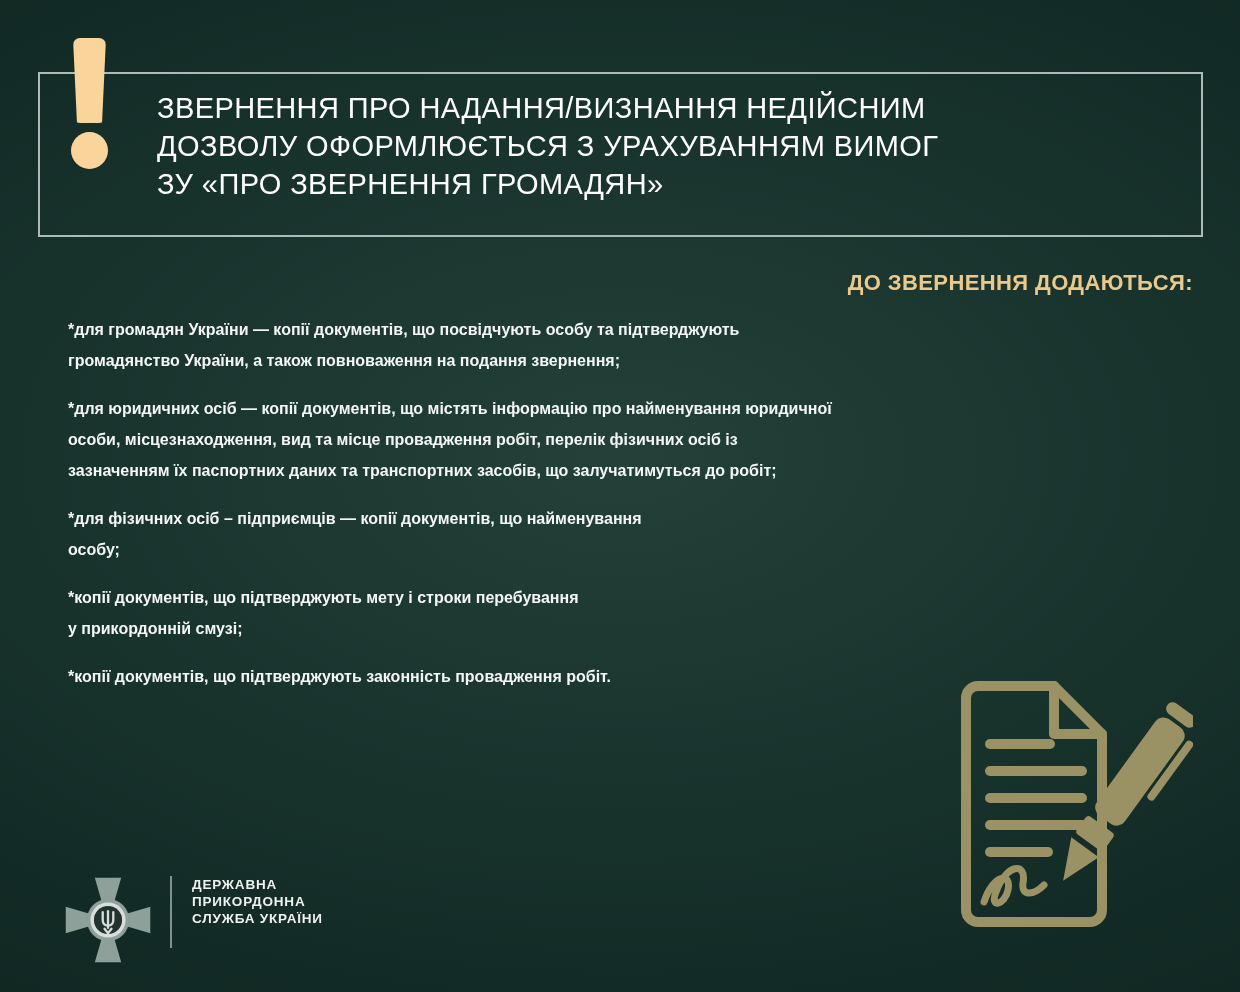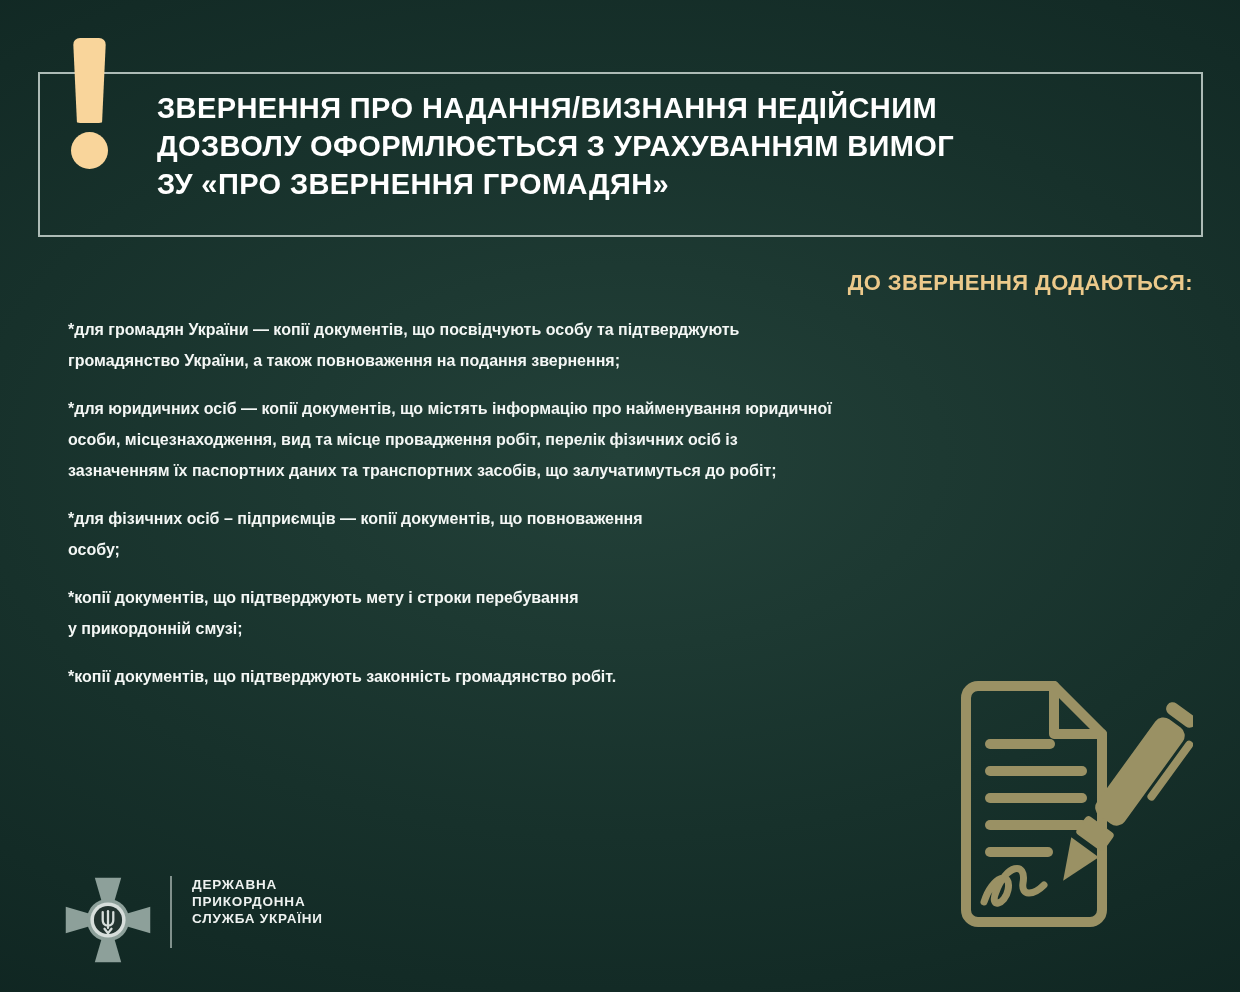--- a/index.html
+++ b/index.html
@@ -13,21 +13,21 @@
     background:radial-gradient(115% 85% at 50% 46%, #234139 0%, #17312b 45%, #0b1f1c 100%);
     color:#f4f7f5;
   }
   
   .alert-box {
     position:absolute; left:38px; top:72px; width:1165px; height:165px;
     border:2px solid #adbbb6;
   }
   .alert-heading {
     position:absolute; left:117px; top:15px;
-    font-size:29px; font-weight:700; line-height:38px;
+    font-size:29px; font-weight:400; line-height:38px;
     letter-spacing:0.4px; color:#ffffff; white-space:pre-line;
     text-transform:uppercase;
   }
   
   .excl { position:absolute; left:70px; top:38px; width:40px; height:132px; }
   .excl-bar {
     position:absolute; left:3px; top:0; width:33px; height:85px;
     background:#f9d59b; border-radius:7px;
     clip-path:polygon(0 0,100% 0,88% 100%,12% 100%);
   }
@@ -73,25 +73,25 @@
     <div class="excl-dot"></div>
   </div>
 
   <div class="copy">
     <h2 class="gold-heading">ДО ЗВЕРНЕННЯ ДОДАЮТЬСЯ:</h2>
     <p class="item">*для громадян України — копії документів, що посвідчують особу та підтверджують
 громадянство України, а також повноваження на подання звернення;</p>
     <p class="item">*для юридичних осіб — копії документів, що містять інформацію про найменування юридичної
 особи, місцезнаходження, вид та місце провадження робіт, перелік фізичних осіб із
 зазначенням їх паспортних даних та транспортних засобів, що залучатимуться до робіт;</p>
-    <p class="item">*для фізичних осіб – підприємців — копії документів, що повноваження
+    <p class="item">*для фізичних осіб – підприємців — копії документів, що найменування
 особу;</p>
     <p class="item">*копії документів, що підтверджують мету і строки перебування
 у прикордонній смузі;</p>
-    <p class="item">*копії документів, що підтверджують законність громадянство робіт.</p>
+    <p class="item">*копії документів, що підтверджують законність провадження робіт.</p>
   </div>
 
   <svg class="doc-pen" viewBox="0 0 245 270" xmlns="http://www.w3.org/2000/svg">
     <g fill="none" stroke="#9a9164" stroke-width="10" stroke-linejoin="round" stroke-linecap="round">
       <path d="M30,14 H106 L154,62 V238 a12,12 0 0 1 -12,12 H30 a12,12 0 0 1 -12,-12 V26 a12,12 0 0 1 12,-12 Z"></path>
       <path d="M106,14 V62 H154"></path>
       <path d="M42,72 h60"></path>
       <path d="M42,99 h92"></path>
       <path d="M42,126 h92"></path>
       <path d="M42,153 h92"></path>

